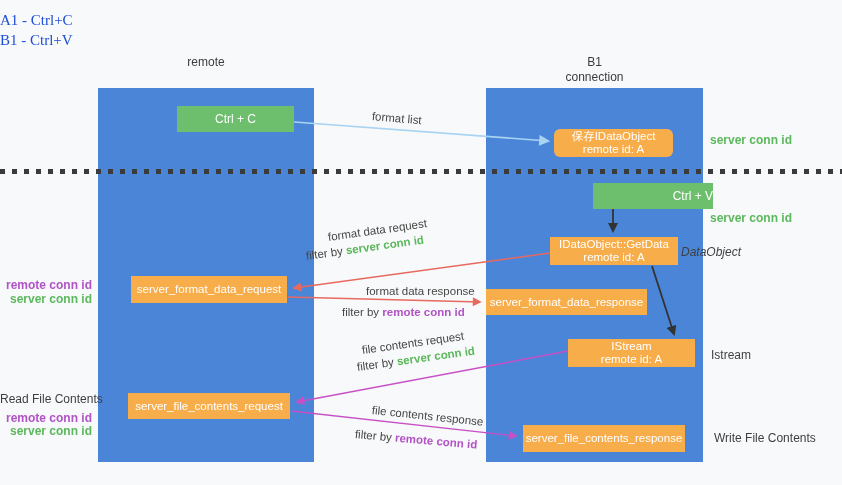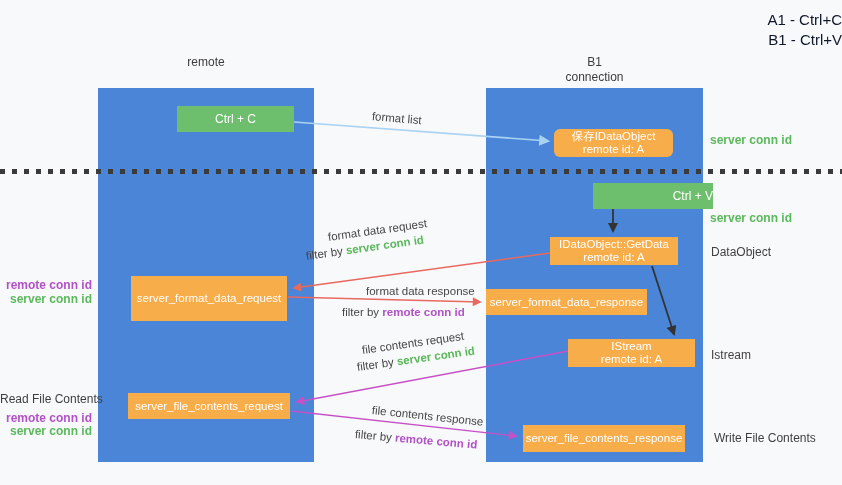--- a/index.html
+++ b/index.html
@@ -1,19 +1,19 @@
 <!DOCTYPE html>
 <html><head>
 <meta charset="utf-8">
 <style>
   html,body{margin:0;padding:0;}
   body{font-family:"Liberation Sans",sans-serif;background:#f8f9fa;}
   .canvas{position:relative;width:842px;height:485px;background:#f8f9fa;overflow:hidden;}
-  .title-block{position:absolute;top:10px;left:0;width:842px;text-align:right;
-    font-size:15px;line-height:20px;color:#0f172a;}
+  .title-block{position:absolute;top:10px;left:0;width:842px;text-align:left;
+    font-size:15px;line-height:20px;color:#1d4ed8;font-family:Liberation Serif, serif;}
   .lane{position:absolute;background:#4a85d8;}
   .lane-left{left:98px;top:88px;width:216px;height:374px;}
   .lane-right{left:486px;top:88px;width:217px;height:374px;}
   .lane-header{position:absolute;top:55px;text-align:center;font-size:12px;line-height:15px;color:#3c3c3c;}
   .lane-header.lh-left{left:98px;width:216px;}
   .lane-header.lh-right{left:486px;width:217px;}
   .dotted-line{position:absolute;left:0;top:169px;width:842px;height:5px;
     background:repeating-linear-gradient(90deg,#3b3b3b 0 5px,transparent 5px 12px);}
   .box{position:absolute;display:flex;flex-direction:column;align-items:center;justify-content:center;
     color:#ffffff;text-align:center;white-space:nowrap;}
@@ -88,21 +88,21 @@
 
   <div class="box green" style="left:553px;top:183px;width:120px;height:26px;align-items:flex-end;">
     <div>Ctrl + V</div>
   </div>
 
   <div class="box orange" style="left:550px;top:237px;width:128px;height:28px;">
     <div>IDataObject::GetData</div>
     <div>remote id: A</div>
   </div>
 
-  <div class="box orange" style="left:131px;top:276px;width:156px;height:45px;">
+  <div class="box orange" style="left:131px;top:276px;width:156px;height:27px;">
     <div>server_format_data_request</div>
   </div>
 
   <div class="box orange" style="left:486px;top:289px;width:161px;height:26px;">
     <div>server_format_data_response</div>
   </div>
 
   <div class="box orange" style="left:568px;top:339px;width:127px;height:28px;">
     <div>IStream</div>
     <div>remote id: A</div>
@@ -111,21 +111,21 @@
   <div class="box orange" style="left:128px;top:393px;width:162px;height:26px;">
     <div>server_file_contents_request</div>
   </div>
 
   <div class="box orange" style="left:523px;top:425px;width:162px;height:27px;">
     <div>server_file_contents_response</div>
   </div>
 
   <div class="lbl green-t" style="left:710px;top:133px;">server conn id</div>
   <div class="lbl green-t" style="left:710px;top:211px;">server conn id</div>
-  <div class="lbl" style="left:711px;top:245px;">DataObject</div>
+  <div class="lbl" style="left:681px;top:245px;font-style:italic;">DataObject</div>
   <div class="lbl" style="left:711px;top:348px;">Istream</div>
   <div class="lbl" style="left:714px;top:431px;">Write File Contents</div>
 
   <div class="lbl left-col purple-t" style="top:278px;">remote conn id</div>
   <div class="lbl left-col green-t" style="top:292px;">server conn id</div>
   <div class="lbl left-col" style="top:392px;">Read File Contents</div>
   <div class="lbl left-col purple-t" style="top:411px;">remote conn id</div>
   <div class="lbl left-col green-t" style="top:424px;">server conn id</div>
 
   <div class="flow" style="left:372px;top:110px;transform:rotate(5deg);">format list</div>

